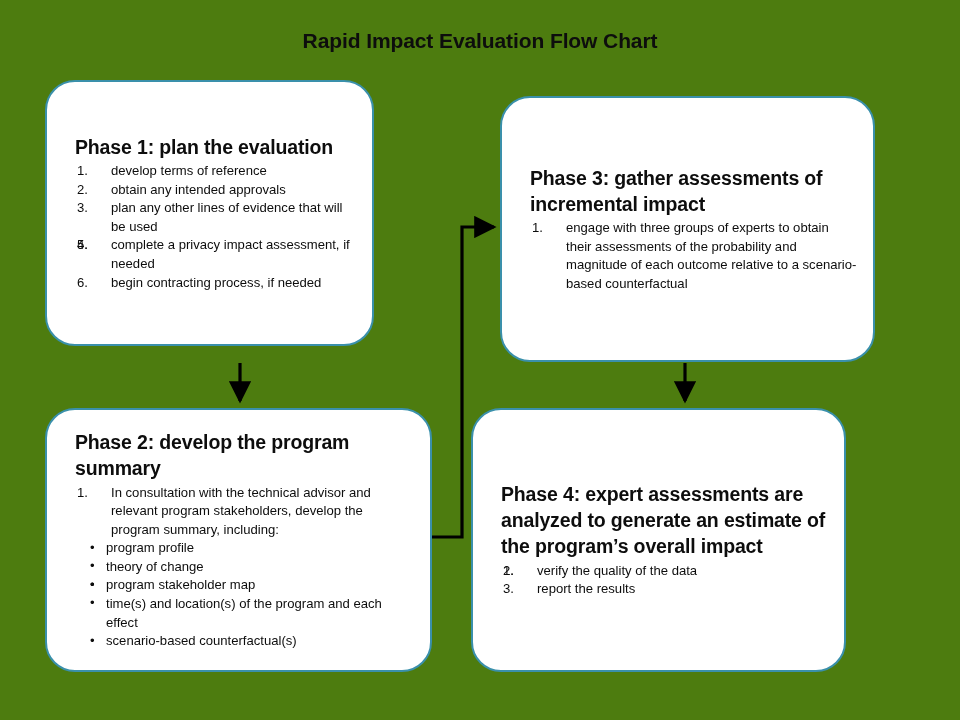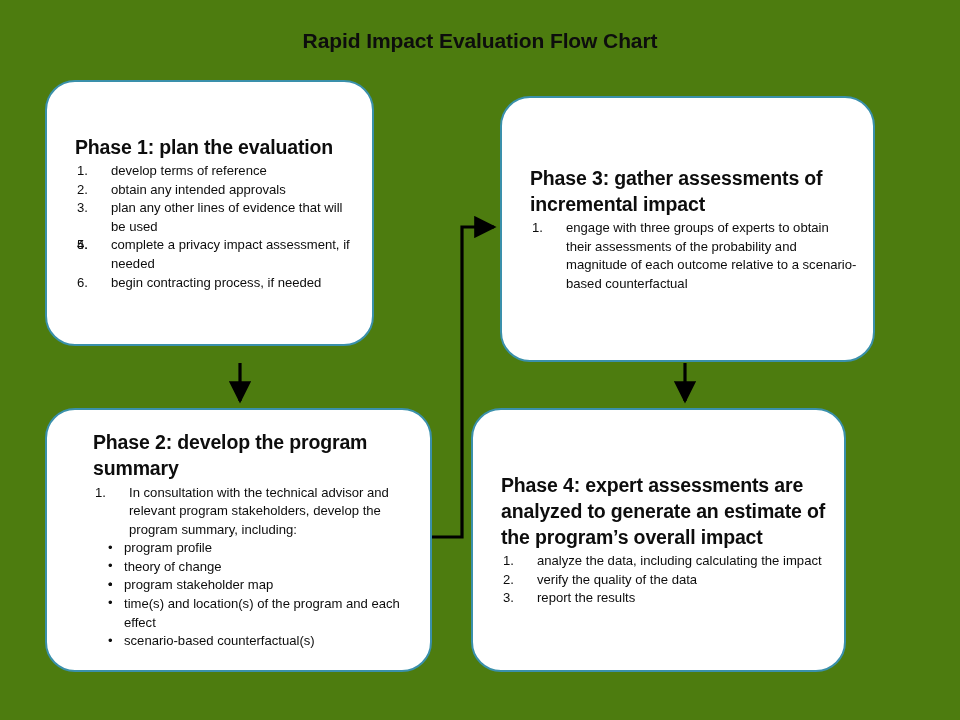--- a/index.html
+++ b/index.html
@@ -42,21 +42,21 @@
     border-radius: 30px;
     display: flex;
     flex-direction: column;
     justify-content: center;
   }
   .phase-inner {
     padding: 0 16px 0 28px;
   }
 
   #phase-1 { left: 45px;  top: 80px;  width: 329px; height: 266px; }
-  #phase-2 { left: 45px;  top: 408px; width: 387px; height: 264px; padding-left: 18px; }
+  #phase-2 { left: 45px;  top: 408px; width: 387px; height: 264px; }
   #phase-3 { left: 500px; top: 96px;  width: 375px; height: 266px; align-items: center; }
   #phase-4 { left: 471px; top: 408px; width: 375px; height: 264px; }
 
   .phase-heading {
     font-size: 19.5px;
     font-weight: bold;
     line-height: 1.34;
     color: #0d0d0d;
     margin: 0 0 2px 0;
     letter-spacing: -0.15px;
@@ -202,21 +202,20 @@
       </ol>
     </div>
   </div>
 
   <div class="phase-box" id="phase-4">
     <div class="phase-inner">
       <div class="phase-heading">Phase 4: expert assessments are analyzed to generate an estimate of the program’s overall impact</div>
       <ol class="steps">
         <li>
           <span class="num">1.</span>
-          <span>analyze the data, including calculating the impact</span>
         </li>
         <li>
           <span class="num">2.</span>
           <span>verify the quality of the data</span>
         </li>
         <li>
           <span class="num">3.</span>
           <span>report the results</span>
         </li>
       </ol>

